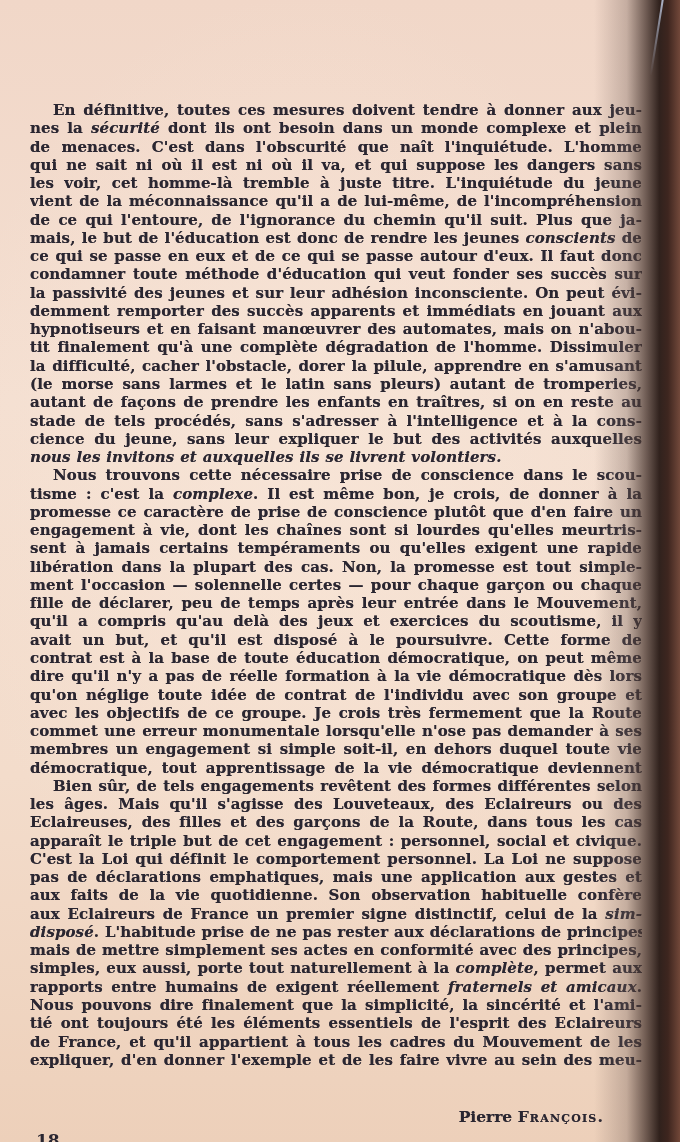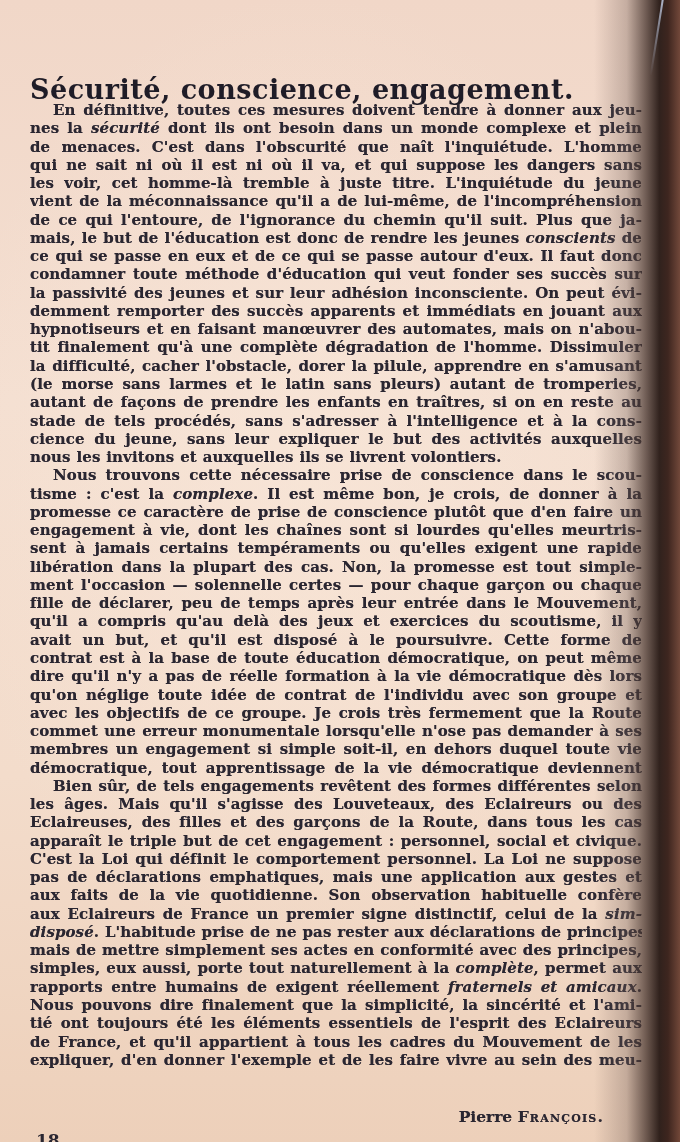--- a/index.html
+++ b/index.html
@@ -41,41 +41,40 @@
     color: #2a2631;
     text-shadow: 0 0 0.6px rgba(42,38,49,0.65);
   }
   .line {
     height: 18.28px; line-height: 18.28px;
     font-size: 15px; font-weight: bold;
     text-align: justify; text-align-last: justify;
     letter-spacing: 0.1px; word-spacing: 0.5px;
     overflow: hidden; white-space: nowrap;
   }
-  .line.last { text-align-last: left; }
+  .line.last { text-align-last: left; font-style: italic; }
   .line.first { padding-left: 23px; }
   .line i { }
   .signature {
     position: absolute; top: 1107px; right: 76px;
     font-size: 15.5px; font-weight: bold; color: #2a2631;
     text-shadow: 0 0 0.6px rgba(42,38,49,0.65);
     white-space: nowrap;
   }
   .signature .surname { font-variant: small-caps; letter-spacing: 1.2px; }
   .page-number {
     position: absolute; left: 36px; bottom: -8px;
     font-size: 17px; font-weight: bold; color: #2a2631;
   }
 </style>
 </head>
 <body>
 
 <div class="page">
 
-  <h1 class="title">Sécurité, conscience, engagement.</h1>
 
   <div class="body-text">
       <div class="line first"><span>En définitive, toutes ces mesures doivent tendre à donner aux jeu-</span></div>
       <div class="line"><span>nes la </span><i>sécurité</i><span> dont ils ont besoin dans un monde complexe et plein</span></div>
       <div class="line"><span>de menaces. C'est dans l'obscurité que naît l'inquiétude. L'homme</span></div>
       <div class="line"><span>qui ne sait ni où il est ni où il va, et qui suppose les dangers sans</span></div>
       <div class="line"><span>les voir, cet homme-là tremble à juste titre. L'inquiétude du jeune</span></div>
       <div class="line"><span>vient de la méconnaissance qu'il a de lui-même, de l'incompréhension</span></div>
       <div class="line"><span>de ce qui l'entoure, de l'ignorance du chemin qu'il suit. Plus que ja-</span></div>
       <div class="line"><span>mais, le but de l'éducation est donc de rendre les jeunes </span><i>conscients</i><span> de</span></div>

